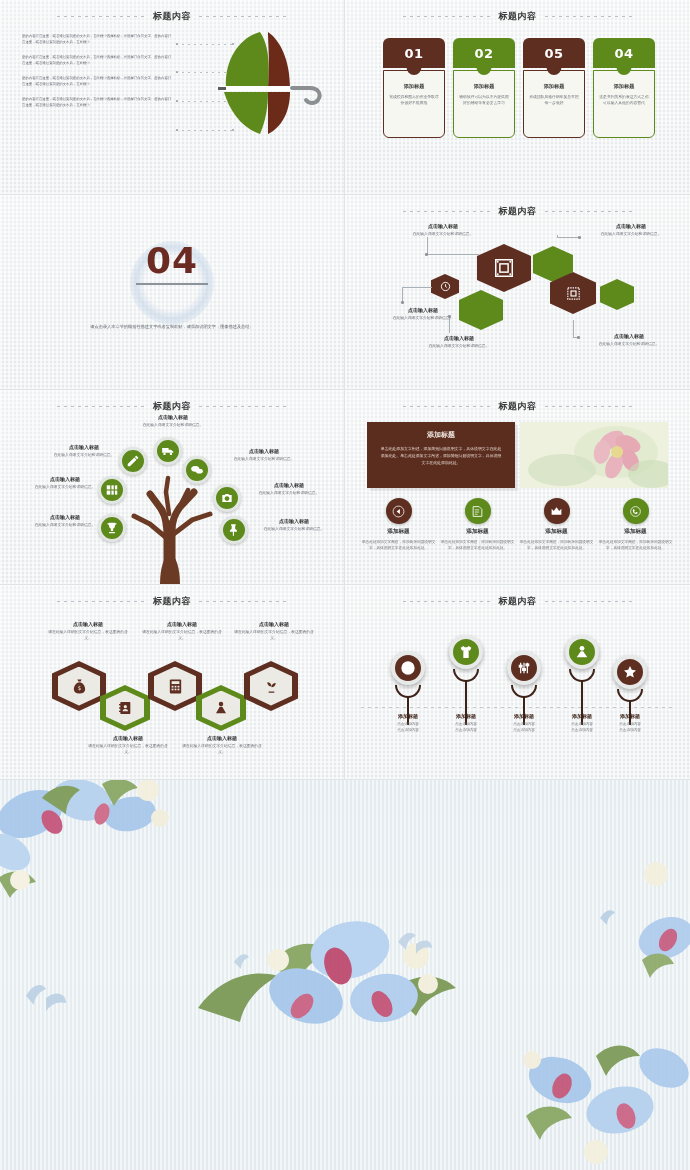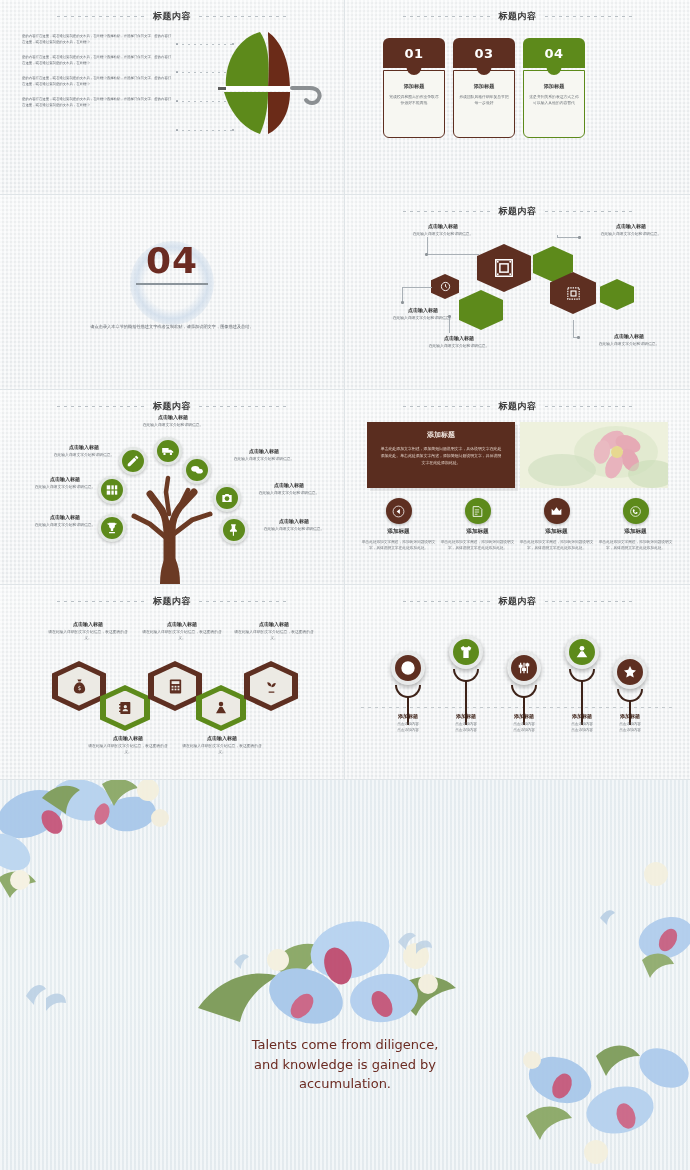--- a/index.html
+++ b/index.html
@@ -167,21 +167,29 @@
       <div class="s2-wrap">
         <div class="s2-card">
           <div class="s2-top" style="background:#5e2f21">01</div>
           <div class="s2-notch" style="background:#5e2f21"></div>
           <div class="s2-body" style="border-color:#5e2f21">
             <div class="s2-bt">添加标题</div>
             <div class="s2-bd">完成模具和图高的作业争取尽快做好不能再拖</div>
           </div>
         </div>
         <div class="s2-card">
-          <div class="s2-top" style="background:#5e2f21">03</div>
+          <div class="s2-top" style="background:#5d8a1b">02</div>
+          <div class="s2-notch" style="background:#5d8a1b"></div>
+          <div class="s2-body" style="border-color:#5d8a1b">
+            <div class="s2-bt">添加标题</div>
+            <div class="s2-bd">辅助软件可以为以不片提供很好的辅助等有必要去学习</div>
+          </div>
+        </div>
+        <div class="s2-card">
+          <div class="s2-top" style="background:#5e2f21">05</div>
           <div class="s2-notch" style="background:#5e2f21"></div>
           <div class="s2-body" style="border-color:#5e2f21">
             <div class="s2-bt">添加标题</div>
             <div class="s2-bd">形成团队风格仔细年复总节把每一步做好</div>
           </div>
         </div>
         <div class="s2-card">
           <div class="s2-top" style="background:#5d8a1b">04</div>
           <div class="s2-notch" style="background:#5d8a1b"></div>
           <div class="s2-body" style="border-color:#5d8a1b">
@@ -679,17 +687,14 @@
       </g>
     </svg>
 
     <svg class="flo" style="left:6px;top:190px;" width="60" height="60">
       <g fill="#b9cfe4" opacity=".85">
         <path d="M20 26c6-12 16-14 20-7-7 3-12 9-12 16z"></path>
         <path d="M40 28c10-8 20-5 20 5-8-2-15 1-20 8z"></path>
       </g>
     </svg>
 
-    <div class="en" style="white-space:pre-line">Talents come from diligence,
-and knowledge is gained by
-accumulation.</div>
   </div>
 </div>
 
 </body></html>

